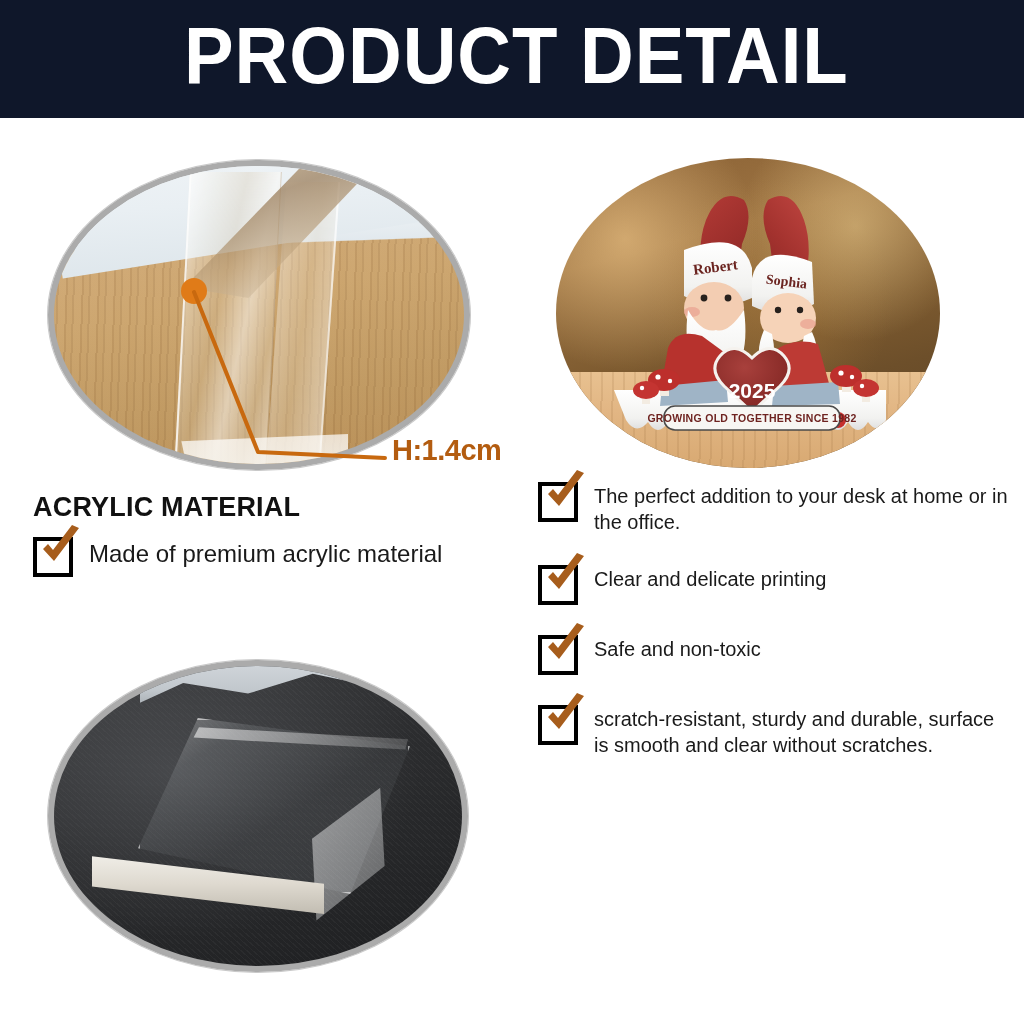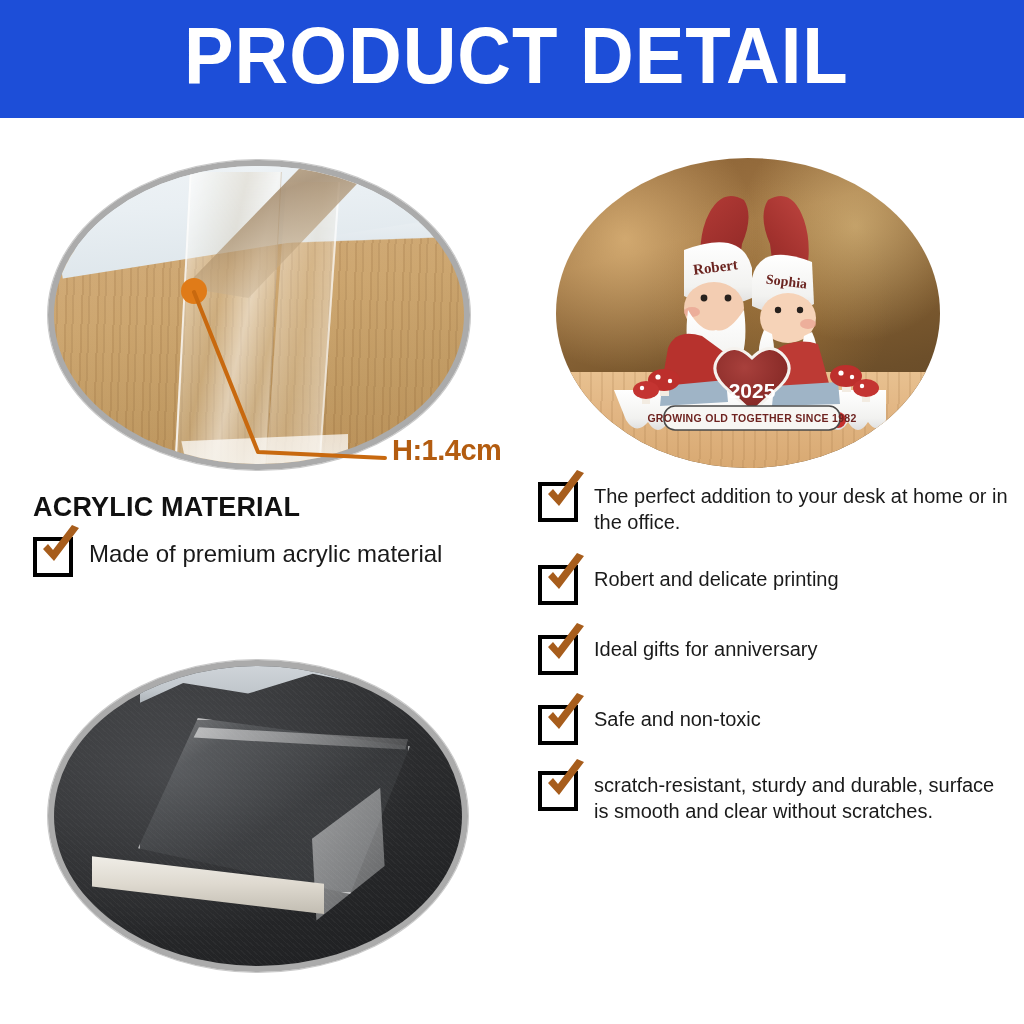--- a/index.html
+++ b/index.html
@@ -7,21 +7,21 @@
   body {
     background:#ffffff;
     font-family:"Liberation Sans", sans-serif;
     position:relative;
     overflow:hidden;
   }
 
   
   .header-bar{
     position:absolute; left:0; top:0; width:1024px; height:118px;
-    background:#1d4ed8;
+    background:#0f172a;
     display:flex; align-items:center; justify-content:center;padding-left:8px;
   }
   .header-title{
     color:#ffffff;
     font-size:80px;
     font-weight:bold;
     letter-spacing:1px;
     line-height:1;
     transform:scaleX(0.93);
     font-family:"Liberation Sans", sans-serif;
@@ -352,40 +352,32 @@
           </svg>
       </span>
       <span class="feature-text">The perfect addition to your desk at home or in the office.</span>
     </li>
     <li class="feature-item">
       <span class="checkbox">
         <svg viewBox="0 0 48 48" aria-hidden="true">
             <path d="M8 24 L19 36 L44 3 L37 0 L18 25 L13 19 Z" fill="#A75D1C"></path>
           </svg>
       </span>
-      <span class="feature-text">Robert and delicate printing</span>
+      <span class="feature-text">Clear and delicate printing</span>
     </li>
     <li class="feature-item">
       <span class="checkbox">
         <svg viewBox="0 0 48 48" aria-hidden="true">
             <path d="M8 24 L19 36 L44 3 L37 0 L18 25 L13 19 Z" fill="#A75D1C"></path>
           </svg>
       </span>
-      <span class="feature-text">Ideal gifts for anniversary</span>
+      <span class="feature-text">Safe and non-toxic</span>
     </li>
     <li class="feature-item">
       <span class="checkbox">
         <svg viewBox="0 0 48 48" aria-hidden="true">
             <path d="M8 24 L19 36 L44 3 L37 0 L18 25 L13 19 Z" fill="#A75D1C"></path>
           </svg>
       </span>
-      <span class="feature-text">Safe and non-toxic</span>
-    </li>
-    <li class="feature-item">
-      <span class="checkbox">
-        <svg viewBox="0 0 48 48" aria-hidden="true">
-            <path d="M8 24 L19 36 L44 3 L37 0 L18 25 L13 19 Z" fill="#A75D1C"></path>
-          </svg>
-      </span>
       <span class="feature-text">scratch-resistant, sturdy and durable, surface is smooth and clear without scratches.</span>
     </li>
   </ul>
 </div>
 
 </body></html>

